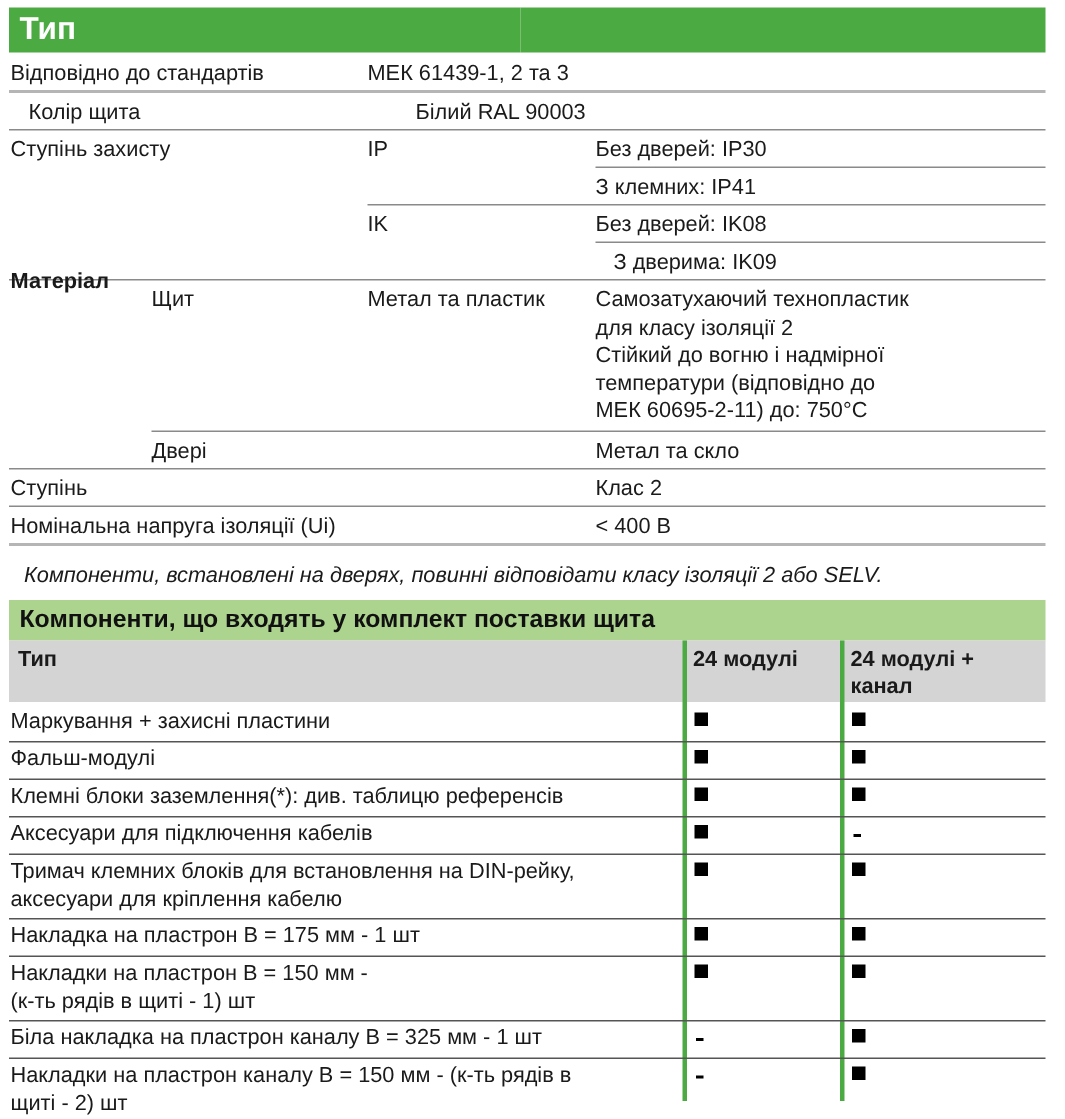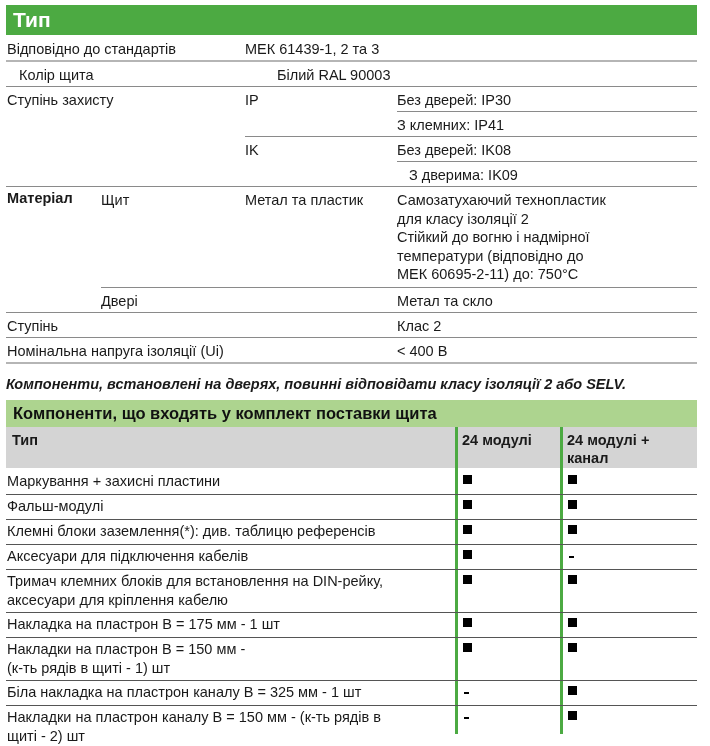--- a/index.html
+++ b/index.html
@@ -16,21 +16,21 @@
     }
 
     .hline { position: absolute; height: 1px; background: #8a8a8a; }
     .hline.dark { background: #555; }
     .hline.thick { height: 2px; background: #b5b5b5; }
 
     .t { position: absolute; white-space: nowrap; line-height: 18px; }
     .t.bold { font-weight: bold; }
     .ml { white-space: pre-line; line-height: 18.5px; }
 
-    .note { position: absolute; left: 6px; top: 376px; font-style: italic; white-space: nowrap; font-size: 14.5px; font-weight: bold; }
+    .note { position: absolute; left: 16px; top: 376px; font-style: italic; white-space: nowrap; font-size: 14.5px; }
 
     .sec2-bar {
       position: absolute; left: 6px; top: 400px; width: 691px; height: 27px;
       background: #add48f; font-weight: bold; font-size: 16.5px; padding: 4px 0 0 7px; color: #111;
     }
     .sec2-head {
       position: absolute; left: 6px; top: 427px; width: 691px; height: 41px; background: #d4d4d4;
     }
     .vgreen { position: absolute; width: 3px; background: #4caa42; }
 
@@ -56,21 +56,21 @@
 <div class="t" style="left:397px;top:91px;">Без дверей: IP30</div>
 <div class="hline" style="left:397px;top:111px;width:300px;"></div>
 <div class="t" style="left:397px;top:116px;">З клемних: IP41</div>
 <div class="hline" style="left:245px;top:136px;width:452px;"></div>
 <div class="t" style="left:245px;top:141px;">IK</div>
 <div class="t" style="left:397px;top:141px;">Без дверей: IK08</div>
 <div class="hline" style="left:397px;top:161px;width:300px;"></div>
 <div class="t" style="left:397px;top:166px;margin-left:12px;">З дверима: IK09</div>
 <div class="hline" style="left:6px;top:186px;width:691px;"></div>
 
-<div class="t bold" style="left:7px;top:189px;">Матеріал</div>
+<div class="t bold" style="left:7px;top:179px;">Матеріал</div>
 <div class="t" style="left:101px;top:191px;">Щит</div>
 <div class="t" style="left:245px;top:191px;">Метал та пластик</div>
 <div class="t ml" style="left:397px;top:191px;">Самозатухаючий технопластик
 для класу ізоляції 2
 Стійкий до вогню і надмірної
 температури (відповідно до
 МЕК 60695-2-11) до: 750°C</div>
 <div class="hline" style="left:101px;top:287px;width:596px;"></div>
 <div class="t" style="left:101px;top:292px;">Двері</div>
 <div class="t" style="left:397px;top:292px;">Метал та скло</div>

